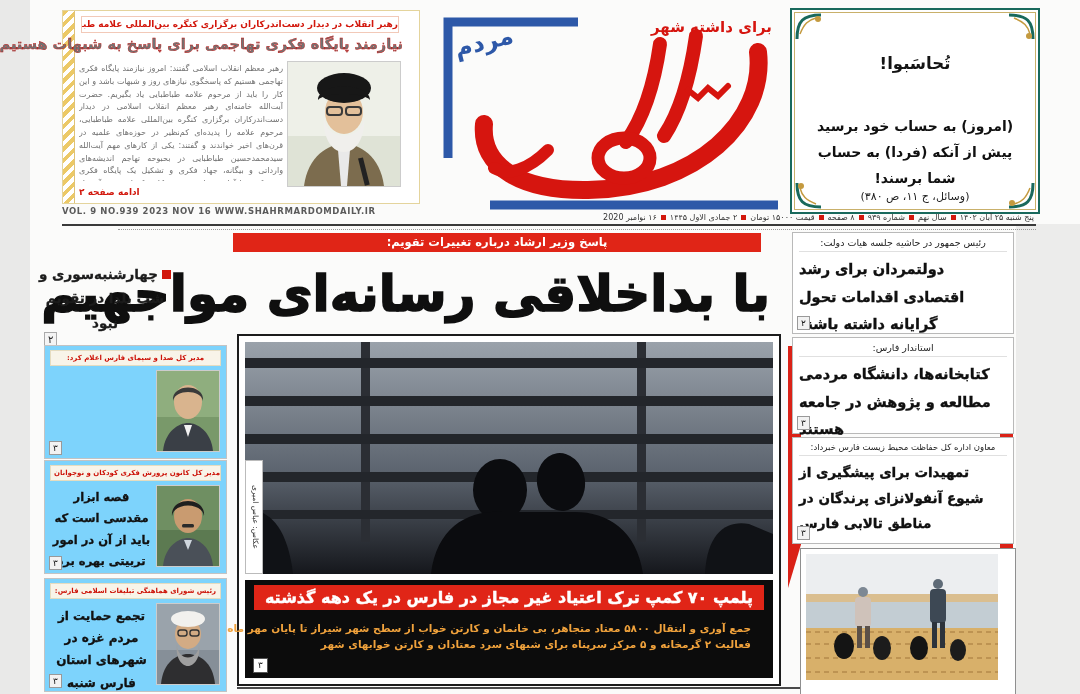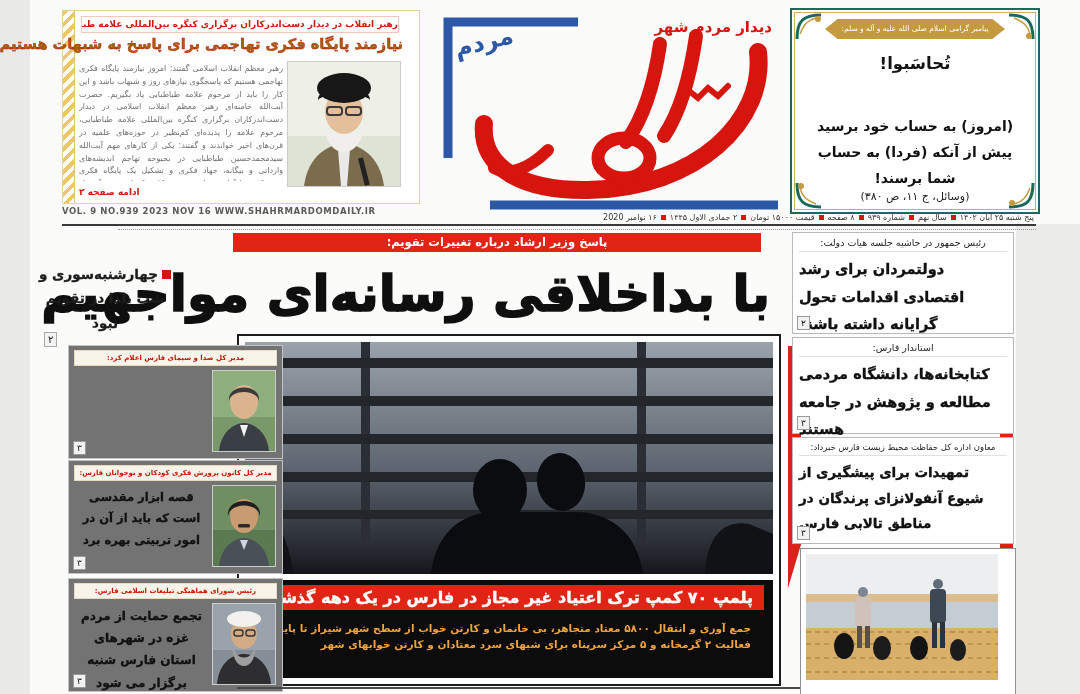--- a/index.html
+++ b/index.html
@@ -11,21 +11,21 @@
   
   .margin-left{left:0;top:0;width:30px;height:694px;background:#e9e9e8;}
   .margin-right{left:1016px;top:224px;width:64px;height:470px;background:#ececeb;}
 
   
   .leader{left:62px;top:10px;width:356px;height:192px;border:1px solid #e4d49c;background:#fff;}
   .leader-stripe{left:0;top:0;width:11px;height:100%;
      background:repeating-linear-gradient(135deg,#ecc966 0 4px,#fff 4px 8px);border-right:1px solid #dfc377;}
   .leader-kicker{top:5px;right:20px;left:18px;height:15px;line-height:15px;color:#d2170c;font-size:9px;
      font-weight:bold;text-align:center;border:1px solid #f2c9b8;white-space:nowrap;overflow:hidden;}
-  .leader-headline{top:25px;right:16px;left:16px;color:#a16207;font-size:14.5px;font-weight:bold;
+  .leader-headline{top:25px;right:16px;left:16px;color:#737373;font-size:14.5px;font-weight:bold;
      text-align:right;white-space:nowrap;-webkit-text-stroke:.4px #c50d0b;}
   .leader-photo{top:50px;right:18px;width:112px;height:124px;border:1px solid #ccc;}
   .leader-body{top:52px;right:136px;left:16px;height:118px;font-size:8px;line-height:1.6;color:#707070;
      text-align:justify;overflow:hidden;}
   .leader-continue{bottom:6px;left:16px;color:#d2170c;font-size:9px;font-weight:bold;}
   .vol-line{left:62px;top:206px;font-size:8.5px;color:#5a5a5a;font-weight:bold;letter-spacing:.6px;}
 
   
   .logo{left:428px;top:0;width:356px;height:214px;}
   .logo-tagline{top:18px;right:12px;color:#d6150f;font-size:15px;font-weight:bold;}
@@ -69,21 +69,21 @@
   .main-black{left:6px;right:6px;top:244px;bottom:6px;background:#0c0c0c;}
   .cap-line{margin:6px 10px 0;color:#fff;font-size:10.5px;font-weight:bold;text-align:center;white-space:nowrap;}
   .cap-logo{color:#e8392a;font-style:italic;-webkit-text-stroke:.4px #e8392a;}
   .red-strip{margin:5px 9px 12px;background:#e02517;color:#fff;font-size:16px;font-weight:bold;height:25px;
      line-height:25px;text-align:center;white-space:nowrap;-webkit-text-stroke:.4px #fff;}
   .sub-line{margin:4px 22px 0;color:#f0a23c;font-size:10.5px;font-weight:bold;white-space:nowrap;}
   .main-page{left:8px;bottom:5px;background:#fff;color:#111;font-size:9px;padding:0 4px;line-height:13px;
      border:1px solid #555;}
 
   
-  .l-box{left:68px;width:181px;height:112px;border:1px solid #c3c3c3;background:#737373;padding-left:32px;}
+  .l-box{left:44px;width:181px;height:112px;border:1px solid #c3c3c3;background:#7dd3fc;}
   .l-kicker{top:4px;left:5px;right:5px;height:14px;line-height:14px;color:#cc1107;font-size:7px;font-weight:bold;
      text-align:center;background:#f8f4e9;border:1px solid #e5dcc0;white-space:nowrap;overflow:hidden;}
   .l-photo{top:24px;right:6px;width:62px;height:80px;border:1px solid #ccc;}
   .l-headline{top:26px;right:74px;left:6px;color:#111;font-size:12px;font-weight:bold;text-align:center;
      line-height:1.85;-webkit-text-stroke:.3px #111;}
   .pnum{left:4px;bottom:3px;font-size:9px;color:#111;border:1px solid #999;background:#f2f2f2;
      padding:0 3px;line-height:12px;}
 
   
   .r-item{left:792px;width:220px;border:1px solid #b9b9b9;background:#fff;}
@@ -132,21 +132,21 @@
     <svg class="abs" width="356" height="214" viewBox="0 0 356 214" style="left:0;top:0">
       <path d="M150,22 L20,22 L20,158" fill="none" stroke="#2d58a8" stroke-width="9"></path>
       <path d="M62,205 L350,205" fill="none" stroke="#2d58a8" stroke-width="9"></path>
       <path d="M330,52 C338,120 270,188 160,190 C95,191 52,168 56,124" fill="none" stroke="#d6150f" stroke-width="18" stroke-linecap="round"></path>
       <path d="M232,44 C226,86 214,120 198,142" fill="none" stroke="#d6150f" stroke-width="14" stroke-linecap="round"></path>
       <path d="M268,36 C262,78 252,112 236,136" fill="none" stroke="#d6150f" stroke-width="14" stroke-linecap="round"></path>
       <ellipse cx="196" cy="158" rx="26" ry="20" fill="none" stroke="#d6150f" stroke-width="13"></ellipse>
       <path d="M300,86 l-10,10 l-10,-8 l-10,10 l-10,-8" fill="none" stroke="#d6150f" stroke-width="6" stroke-linecap="round"></path>
       <path d="M120,150 C100,170 80,176 66,168" fill="none" stroke="#d6150f" stroke-width="12" stroke-linecap="round"></path>
     </svg>
-    <div class="abs logo-tagline rtl">دیدار مردم شهر</div>
+    <div class="abs logo-tagline rtl">برای داشته شهر</div>
     <div class="abs logo-word rtl">مردم</div>
   </div>
 
   <div class="abs hadith">
     <svg class="abs corner" style="left:2px;top:2px" viewBox="0 0 30 30">
       <path d="M3,27 C3,9 9,3 27,3" fill="none" stroke="#19695c" stroke-width="3"></path>
       <path d="M6,22 C10,12 14,8 22,6" fill="none" stroke="#c49a3f" stroke-width="1.5"></path>
       <circle cx="24" cy="7" r="3" fill="#c49a3f"></circle>
       </svg>
     <svg class="abs corner" style="right:2px;top:2px;transform:rotate(90deg)" viewBox="0 0 30 30">
@@ -157,21 +157,20 @@
     <svg class="abs corner" style="left:2px;bottom:2px;transform:rotate(-90deg)" viewBox="0 0 30 30">
       <path d="M3,27 C3,9 9,3 27,3" fill="none" stroke="#19695c" stroke-width="3"></path>
       <path d="M6,22 C10,12 14,8 22,6" fill="none" stroke="#c49a3f" stroke-width="1.5"></path>
       <circle cx="24" cy="7" r="3" fill="#c49a3f"></circle>
       </svg>
     <svg class="abs corner" style="right:2px;bottom:2px;transform:rotate(180deg)" viewBox="0 0 30 30">
       <path d="M3,27 C3,9 9,3 27,3" fill="none" stroke="#19695c" stroke-width="3"></path>
       <path d="M6,22 C10,12 14,8 22,6" fill="none" stroke="#c49a3f" stroke-width="1.5"></path>
       <circle cx="24" cy="7" r="3" fill="#c49a3f"></circle>
       </svg>
-    <div class="abs hadith-banner rtl">پیامبر گرامی اسلام صلی الله علیه و آله و سلم:</div>
     <div class="abs hadith-arabic rtl">
       <div>تُحاسَبوا!</div>
     </div>
     <div class="abs hadith-persian rtl">(امروز) به حساب خود برسید پیش از آنکه (فردا) به حساب شما برسند!</div>
     <div class="abs hadith-source rtl">(وسائل، ج ۱۱، ص ۳۸۰)</div>
   </div>
 
   <div class="abs date-bar rtl">
     <span>پنج شنبه ۲۵ آبان ۱۴۰۲</span><span class="date-sep"></span><span>سال نهم</span><span class="date-sep"></span><span>شماره ۹۳۹</span><span class="date-sep"></span><span>۸ صفحه</span><span class="date-sep"></span><span>قیمت ۱۵۰۰۰ تومان</span><span class="date-sep"></span><span>۲ جمادی الاول ۱۴۴۵</span><span class="date-sep"></span><span>۱۶ نوامبر 2020</span>
   </div>

